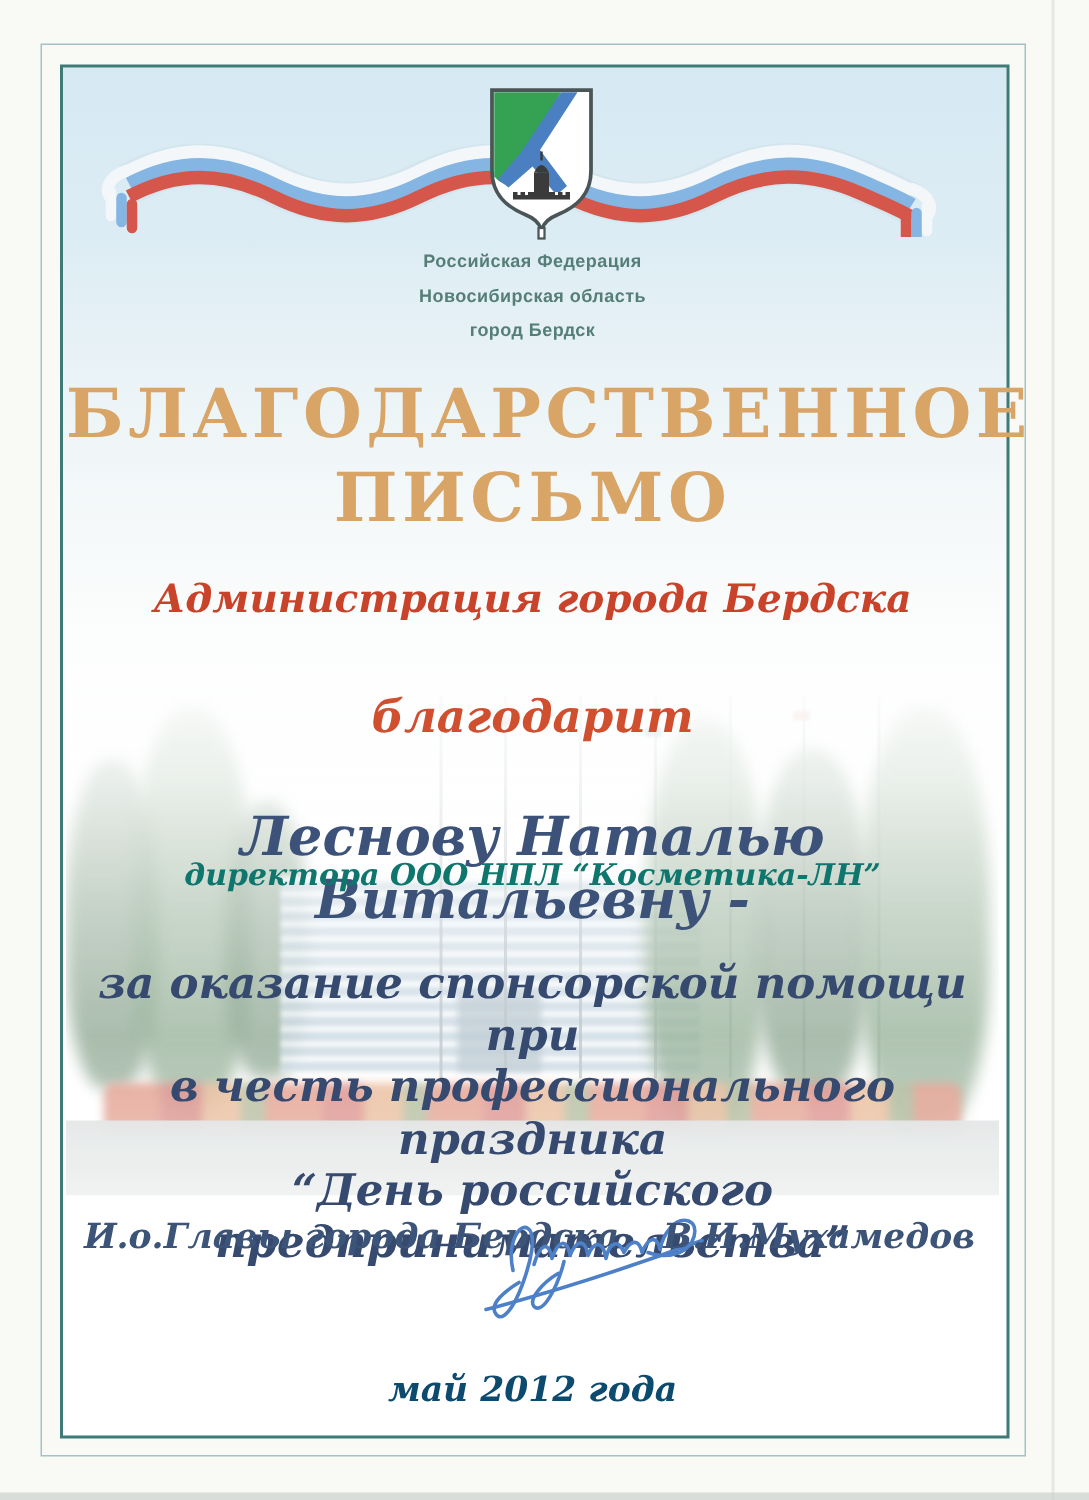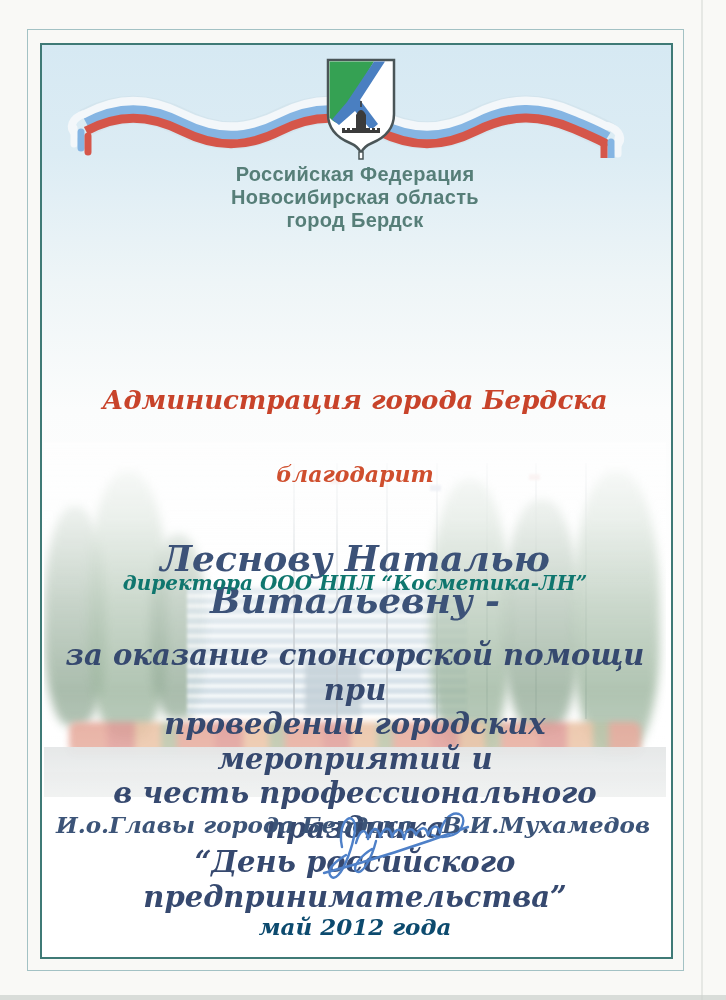--- a/index.html
+++ b/index.html
@@ -30,25 +30,25 @@
   .pavement{position:absolute;left:0;top:86%;width:100%;height:14%;
     background:linear-gradient(180deg,#c7cccd,#dadedd);opacity:.95;}
   .photo::after{content:"";position:absolute;inset:0;
     background:linear-gradient(180deg,#fff 0%,rgba(255,255,255,.75) 22%,rgba(255,255,255,.35) 45%,rgba(255,255,255,0) 70%,rgba(255,255,255,.25) 100%);}
 
   
   .content{position:absolute;left:44px;top:43px;width:622px;height:912px;text-align:center;}
   .abs{position:absolute;left:0;width:100%;}
 
   .region{top:120px;font-family:"Liberation Sans", sans-serif;font-weight:bold;
-    font-size:20px;line-height:23px;color:#567e78;letter-spacing:.3px;}
+    font-size:12px;line-height:23px;color:#567e78;letter-spacing:.3px;}
   .title{top:205px;font-family:"DejaVu Serif", serif;font-weight:bold;
     font-size:45px;line-height:56px;letter-spacing:3px;color:#d9a566;}
   .issuer{top:342px;font-style:italic;font-weight:bold;font-size:26px;color:#c8432a;}
-  .salutation{top:418px;font-style:italic;font-weight:bold;font-size:22px;color:#cf4f2e;}
+  .salutation{top:418px;font-style:italic;font-weight:bold;font-size:30px;color:#cf4f2e;}
   .recipient-name{top:494px;font-style:italic;font-weight:bold;font-size:36px;color:#3c5278;}
   .recipient-role{top:528px;font-style:italic;font-weight:bold;font-size:20px;color:#0f766e;}
   .body-lines{top:595px;font-style:italic;font-weight:bold;font-size:29px;line-height:34.5px;color:#36496f;}
   .sign-pos{position:absolute;left:12px;top:768px;font-style:italic;font-weight:bold;font-size:23px;color:#3c5478;}
   .sign-name{position:absolute;right:16px;top:768px;font-style:italic;font-weight:bold;font-size:23px;color:#3c5478;}
   .autograph{position:absolute;left:268px;top:742px;width:176px;height:104px;}
   .date{top:870px;font-style:italic;font-weight:bold;font-size:23px;color:#0c4a6e;}
 
   .ribbon{position:absolute;left:52px;top:84px;width:592px;height:74px;}
   .arms{position:absolute;left:322px;top:54px;width:78px;height:106px;}
@@ -132,31 +132,34 @@
   </svg>
 
   <div class="content">
 
     <div class="abs region">
       <span style="display:block">Российская Федерация</span>
       <span style="display:block">Новосибирская область</span>
       <span style="display:block">город Бердск</span>
     </div>
 
+    <div class="abs title">
+      <span style="display:block">БЛАГОДАРСТВЕННОЕ</span>
+      <span style="display:block">ПИСЬМО</span>
+    </div>
 
     <div class="abs issuer">Администрация города Бердска</div>
 
     <div class="abs salutation">благодарит</div>
 
     <div class="abs recipient-name">Леснову Наталью Витальевну -</div>
     <div class="abs recipient-role">директора ООО НПЛ “Косметика-ЛН”</div>
 
     <div class="abs body-lines">
       <span style="display:block">за оказание спонсорской помощи при</span>
-      <span style="display:block">проведении городских мероприятий и</span>
       <span style="display:block">в честь профессионального праздника</span>
       <span style="display:block">“День российского предпринимательства”</span>
     </div>
 
     <div class="sign-pos">И.о.Главы города Бердска</div>
 
     <svg class="autograph" viewBox="0 0 176 104" aria-hidden="true" fill="none" stroke="#4e80c8" stroke-width="2.4" stroke-linecap="round" stroke-linejoin="round">
       <path d="M30,62 C26,44 34,30 40,34 C46,38 42,56 36,72 C30,88 22,98 18,90 C15,84 24,76 34,70"></path>
       <path d="M44,58 C48,44 54,42 56,54 C60,42 66,40 68,52 C72,42 78,40 80,52 C84,42 90,42 92,54 C94,44 100,40 104,50 C108,42 114,40 116,50 C120,40 126,38 128,48 C130,38 138,26 147,29 C155,32 151,46 141,50 C133,53 125,52 120,50"></path>
       <path d="M64,56 C60,72 50,92 44,86 C40,81 50,70 60,64"></path>

